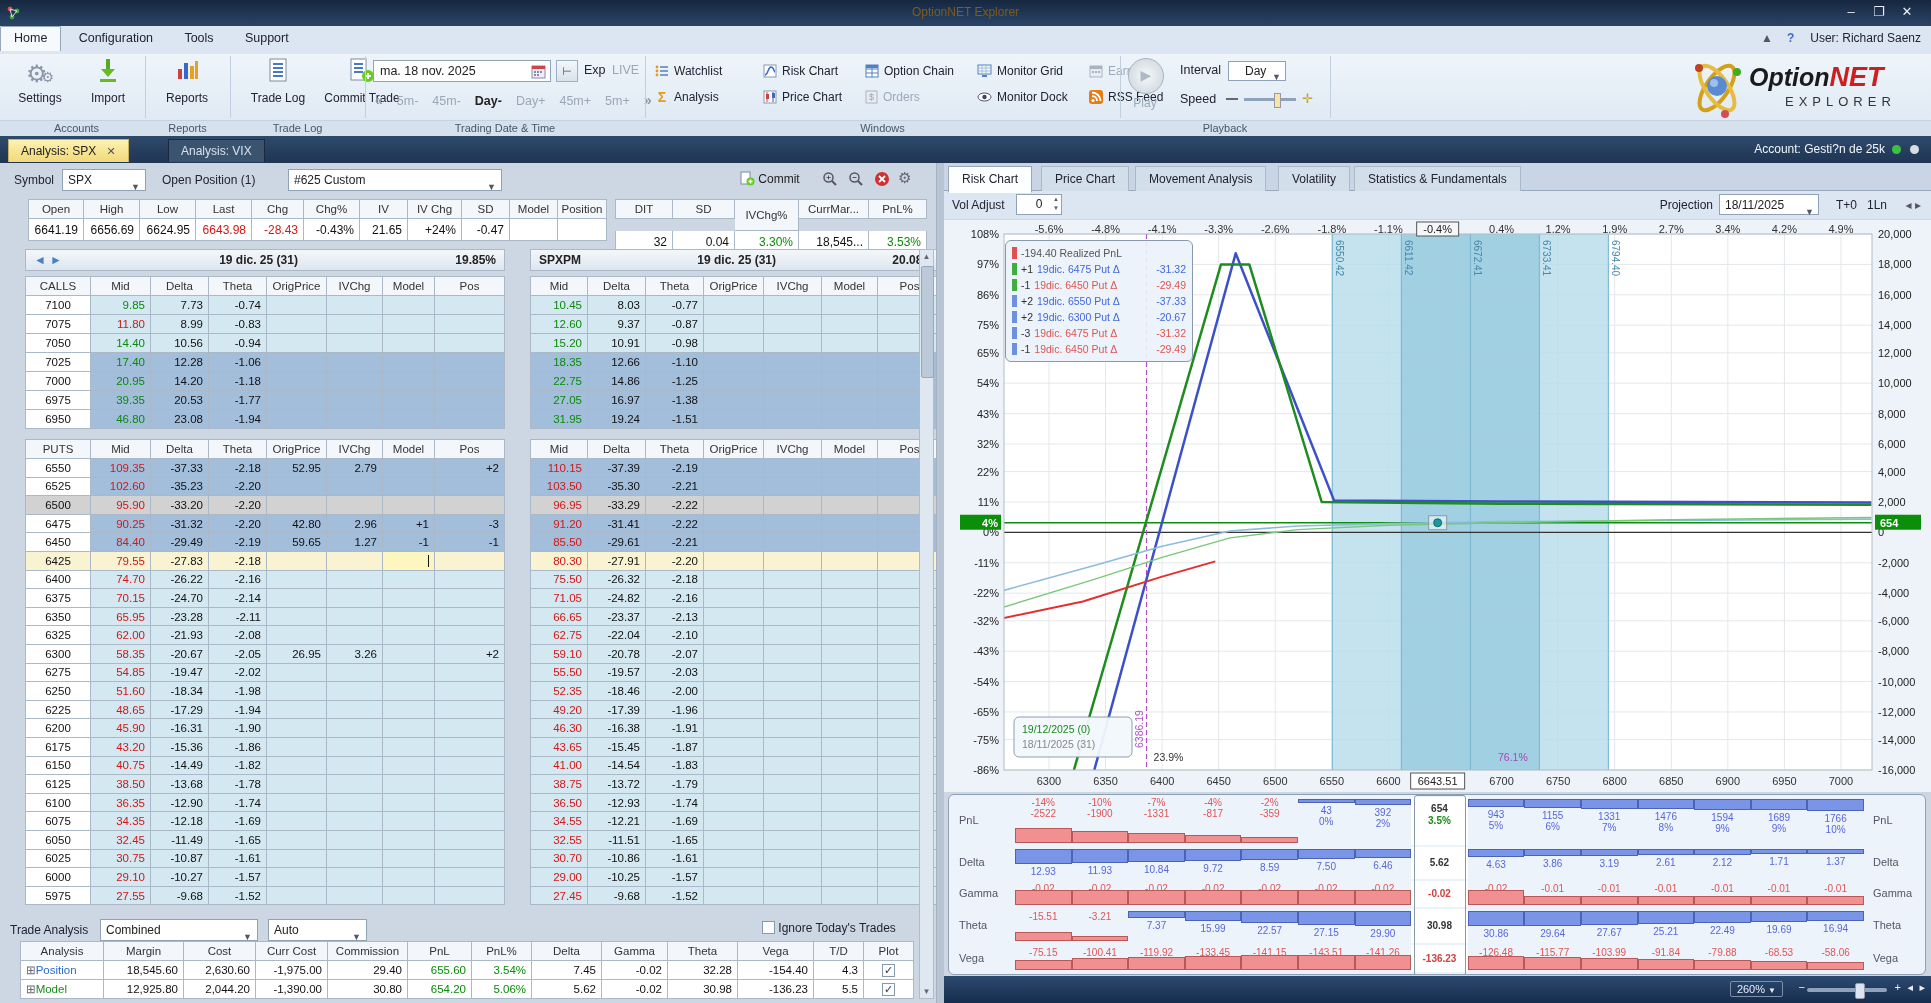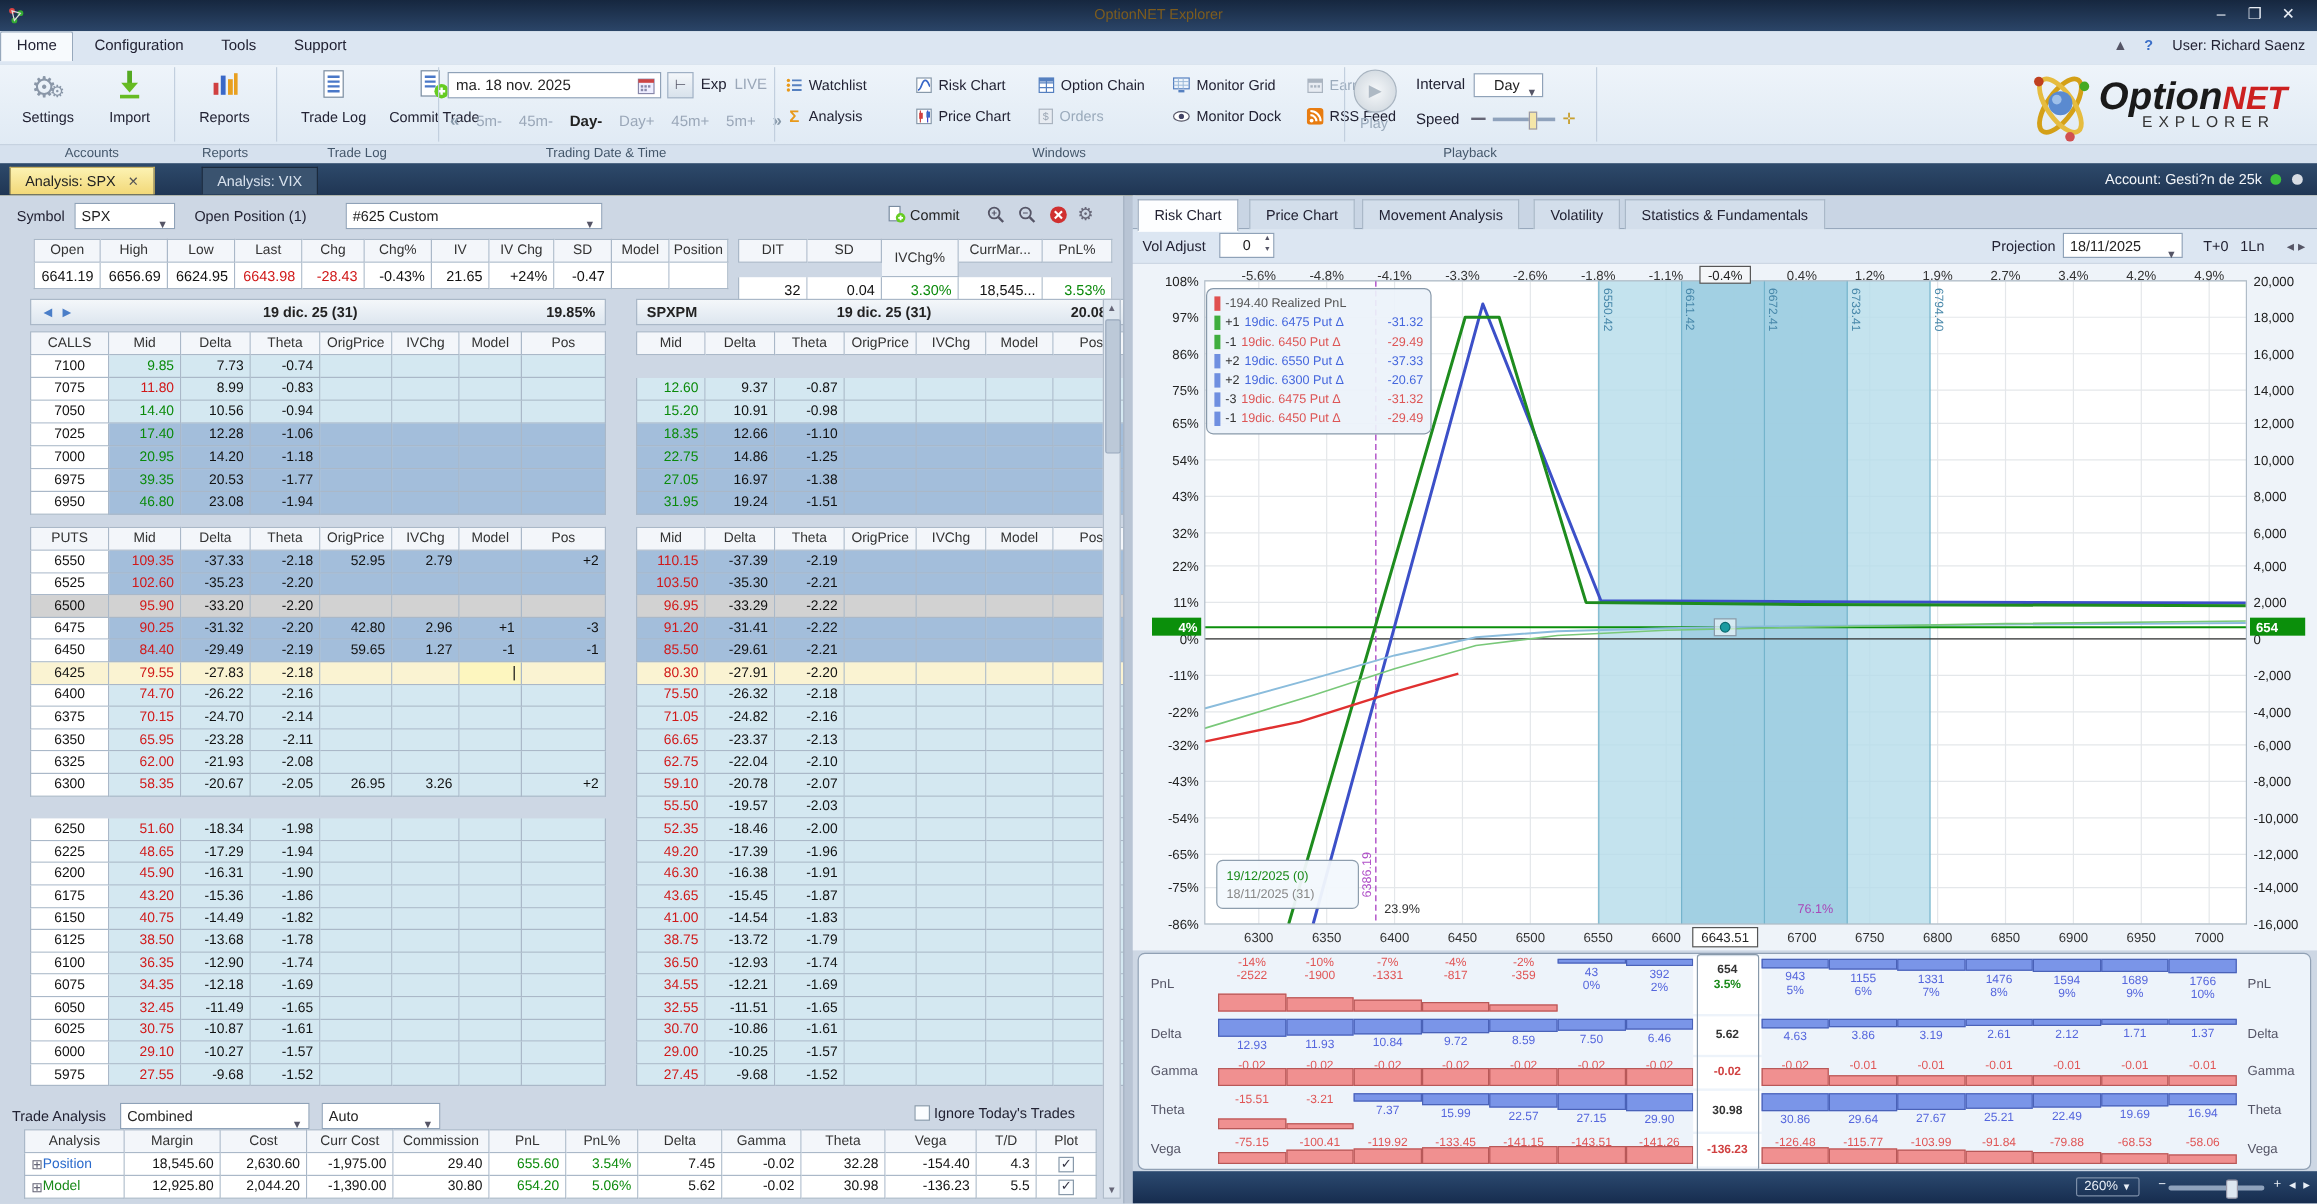--- a/index.html
+++ b/index.html
@@ -33,21 +33,21 @@
   .steps b{color:#222}
   .steps .chv{color:#8899aa;font-weight:bold;font-size:14px}
   .steps span{margin:0 7px}
   .playcirc{position:absolute;left:1128px;top:4px;width:34px;height:34px;border-radius:50%;
             background:radial-gradient(#f6f8fa,#c9d2da);border:1px solid #a8b4c0;text-align:center;line-height:32px;color:#aeb9c4;font-size:14px}
   .playlbl{position:absolute;left:1128px;top:42px;width:34px;text-align:center;color:#9aaabb}
   .ctl{font-size:12.5px;color:#223}
   .selbox{display:inline-block;background:#fff;border:1px solid #8fa2b8;height:20px;line-height:18px;padding:0 16px;box-sizing:border-box;font-size:12px}
   .caret{color:#556;font-size:9px}
   .logo{position:absolute;right:8px;top:2px;width:230px;height:64px}
-  .brand1{font-style:italic;font-weight:bold;font-size:32px;color:#1a1a1a}
+  .brand1{font-style:italic;font-weight:bold;font-size:25px;color:#1a1a1a}
   .brand2{font-style:italic;font-weight:bold;font-size:27px;color:#cc2020}
   .brand3{font-size:13px;letter-spacing:5px;color:#333}
   .version{position:absolute;right:10px;top:66px;font-size:10.5px;color:#333}
   
   .tabstrip{left:0;top:136px;width:1931px;height:27px;background:linear-gradient(#2e4a6b,#1f3553);border-bottom:2px solid #f0dc82}
   .dtab{position:absolute;top:3px;height:22px;line-height:22px;padding:0 12px;font-size:12px}
   .dtab.active{background:linear-gradient(#fcf2b2,#f2d878);color:#222;border:1px solid #c8b160;border-bottom:none}
   .dtab.inactive{background:#3a536f;color:#d8e2ee;border:1px solid #1b2a3d;border-bottom:none}
   .dtab .x{margin-left:10px;color:#555;font-size:11px}
   .acct{position:absolute;right:46px;top:6px;color:#f2f5f9;font-size:12px}
@@ -445,20 +445,31 @@
           <div class="c first bg-white" style="height: 19px; justify-content: center; color: rgb(17, 17, 17);">7100</div>
           <div class="c bg-cyan" style="height: 19px; color: rgb(10, 138, 10);">9.85</div>
           <div class="c bg-cyan" style="height: 19px; color: rgb(17, 17, 17);">7.73</div>
           <div class="c bg-cyan" style="height: 19px; color: rgb(17, 17, 17);">-0.74</div>
           <div class="c bg-cyan" style="height: 19px; color: rgb(17, 17, 17);"></div>
           <div class="c bg-cyan" style="height: 19px; color: rgb(17, 17, 17);"></div>
           <div class="c bg-cyan" style="height: 19px; color: rgb(17, 17, 17);"></div>
           <div class="c bg-cyan" style="height: 19px; color: rgb(17, 17, 17);"></div>
         </div>
       </div>
+      <div class="gt" style="left: 505px; top: 47px;">
+        <div style="display: grid; grid-template-columns: 58px 58px 58px 60px 58px 56px 64px;">
+          <div class="c first bg-cyan" style="height: 19px; color: rgb(10, 138, 10);">10.45</div>
+          <div class="c bg-cyan" style="height: 19px; color: rgb(17, 17, 17);">8.03</div>
+          <div class="c bg-cyan" style="height: 19px; color: rgb(17, 17, 17);">-0.77</div>
+          <div class="c bg-cyan" style="height: 19px; color: rgb(17, 17, 17);"></div>
+          <div class="c bg-cyan" style="height: 19px; color: rgb(17, 17, 17);"></div>
+          <div class="c bg-cyan" style="height: 19px; color: rgb(17, 17, 17);"></div>
+          <div class="c bg-cyan" style="height: 19px; color: rgb(17, 17, 17);"></div>
+        </div>
+      </div>
       <div class="gt" style="left: 0px; top: 66px;">
         <div style="display: grid; grid-template-columns: 66px 60px 58px 58px 60px 56px 52px 70px;">
           <div class="c first bg-white" style="height: 19px; justify-content: center; color: rgb(17, 17, 17);">7075</div>
           <div class="c bg-cyan" style="height: 19px; color: rgb(208, 24, 24);">11.80</div>
           <div class="c bg-cyan" style="height: 19px; color: rgb(17, 17, 17);">8.99</div>
           <div class="c bg-cyan" style="height: 19px; color: rgb(17, 17, 17);">-0.83</div>
           <div class="c bg-cyan" style="height: 19px; color: rgb(17, 17, 17);"></div>
           <div class="c bg-cyan" style="height: 19px; color: rgb(17, 17, 17);"></div>
           <div class="c bg-cyan" style="height: 19px; color: rgb(17, 17, 17);"></div>
           <div class="c bg-cyan" style="height: 19px; color: rgb(17, 17, 17);"></div>
@@ -855,20 +866,32 @@
           <div class="c bg-cyan" style="height: 18.6px; color: rgb(17, 17, 17);">3.26</div>
           <div class="c bg-cyan" style="height: 18.6px; color: rgb(17, 17, 17);"></div>
           <div class="c bg-cyan" style="height: 18.6px; color: rgb(17, 17, 17);">+2</div>
         </div>
       </div>
       <div class="gt" style="left: 505px; top: 396px;">
         <div style="display: grid; grid-template-columns: 58px 58px 58px 60px 58px 56px 64px;">
           <div class="c first bg-cyan" style="height: 18.6px; color: rgb(208, 24, 24);">59.10</div>
           <div class="c bg-cyan" style="height: 18.6px; color: rgb(17, 17, 17);">-20.78</div>
           <div class="c bg-cyan" style="height: 18.6px; color: rgb(17, 17, 17);">-2.07</div>
+          <div class="c bg-cyan" style="height: 18.6px; color: rgb(17, 17, 17);"></div>
+          <div class="c bg-cyan" style="height: 18.6px; color: rgb(17, 17, 17);"></div>
+          <div class="c bg-cyan" style="height: 18.6px; color: rgb(17, 17, 17);"></div>
+          <div class="c bg-cyan" style="height: 18.6px; color: rgb(17, 17, 17);"></div>
+        </div>
+      </div>
+      <div class="gt" style="left: 0px; top: 414.6px;">
+        <div style="display: grid; grid-template-columns: 66px 60px 58px 58px 60px 56px 52px 70px;">
+          <div class="c first bg-white" style="height: 18.6px; justify-content: center; color: rgb(17, 17, 17);">6275</div>
+          <div class="c bg-cyan" style="height: 18.6px; color: rgb(208, 24, 24);">54.85</div>
+          <div class="c bg-cyan" style="height: 18.6px; color: rgb(17, 17, 17);">-19.47</div>
+          <div class="c bg-cyan" style="height: 18.6px; color: rgb(17, 17, 17);">-2.02</div>
           <div class="c bg-cyan" style="height: 18.6px; color: rgb(17, 17, 17);"></div>
           <div class="c bg-cyan" style="height: 18.6px; color: rgb(17, 17, 17);"></div>
           <div class="c bg-cyan" style="height: 18.6px; color: rgb(17, 17, 17);"></div>
           <div class="c bg-cyan" style="height: 18.6px; color: rgb(17, 17, 17);"></div>
         </div>
       </div>
       <div class="gt" style="left: 505px; top: 414.6px;">
         <div style="display: grid; grid-template-columns: 58px 58px 58px 60px 58px 56px 64px;">
           <div class="c first bg-cyan" style="height: 18.6px; color: rgb(208, 24, 24);">55.50</div>
           <div class="c bg-cyan" style="height: 18.6px; color: rgb(17, 17, 17);">-19.57</div>

